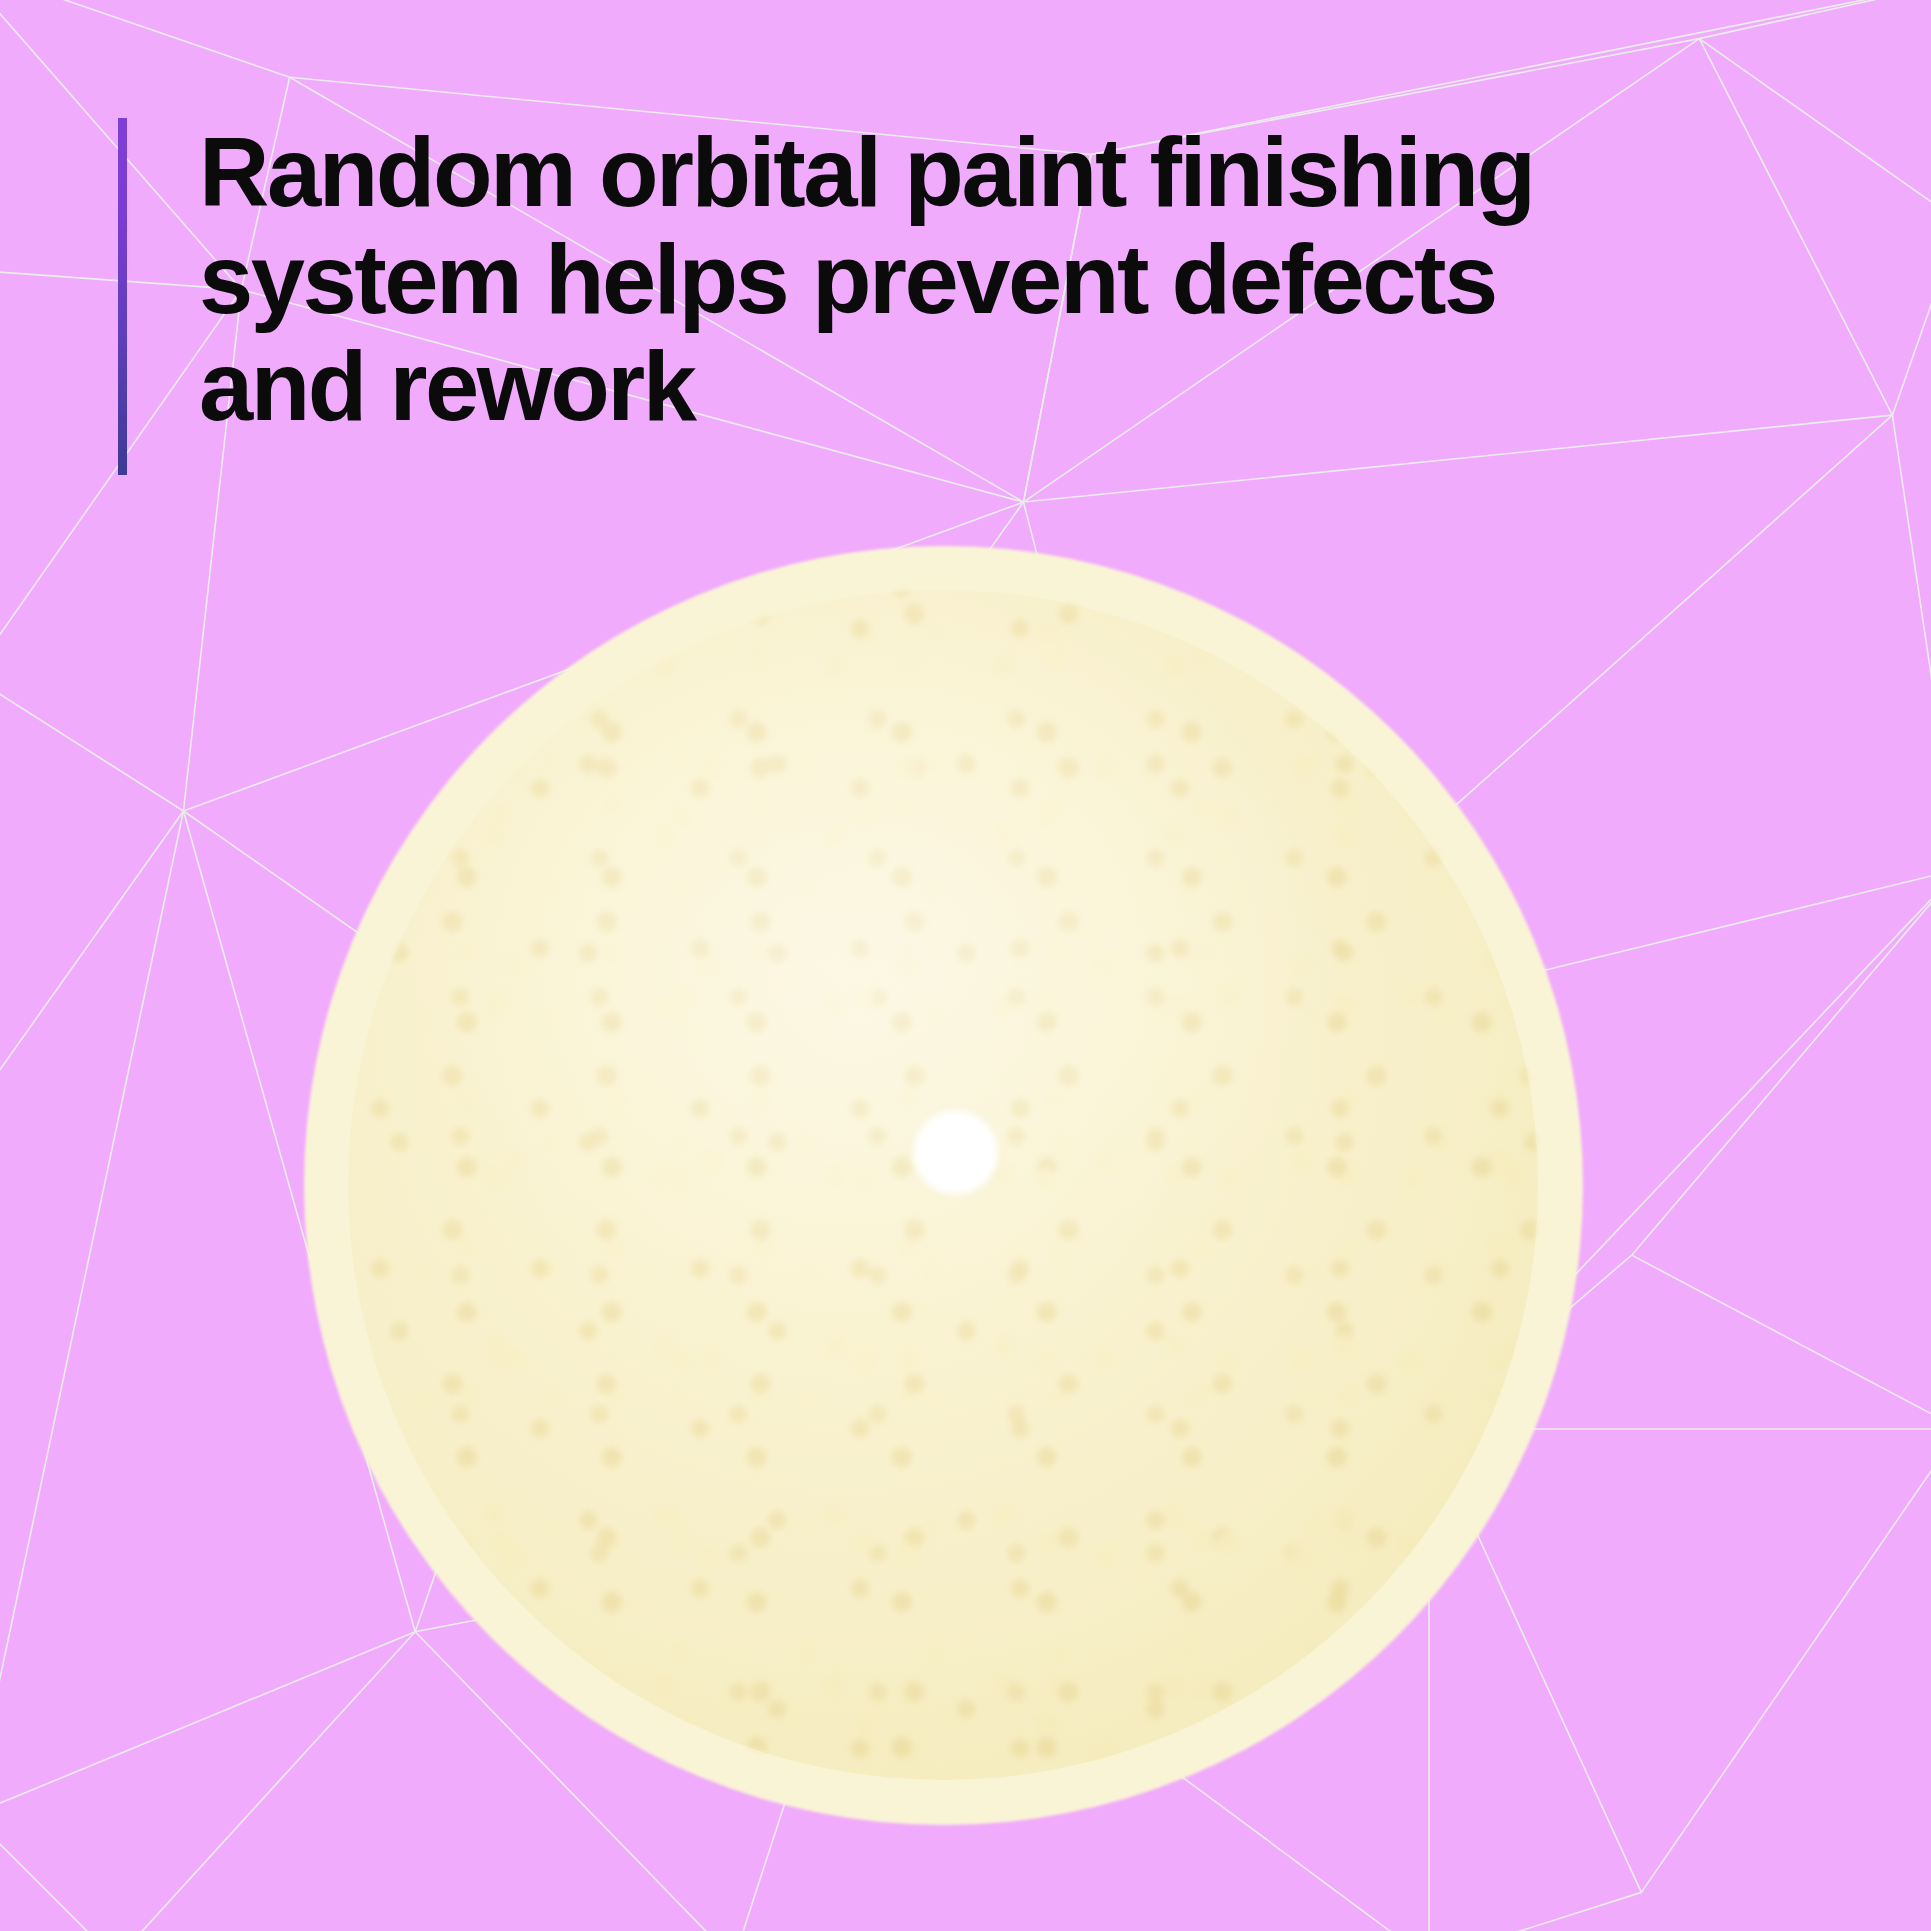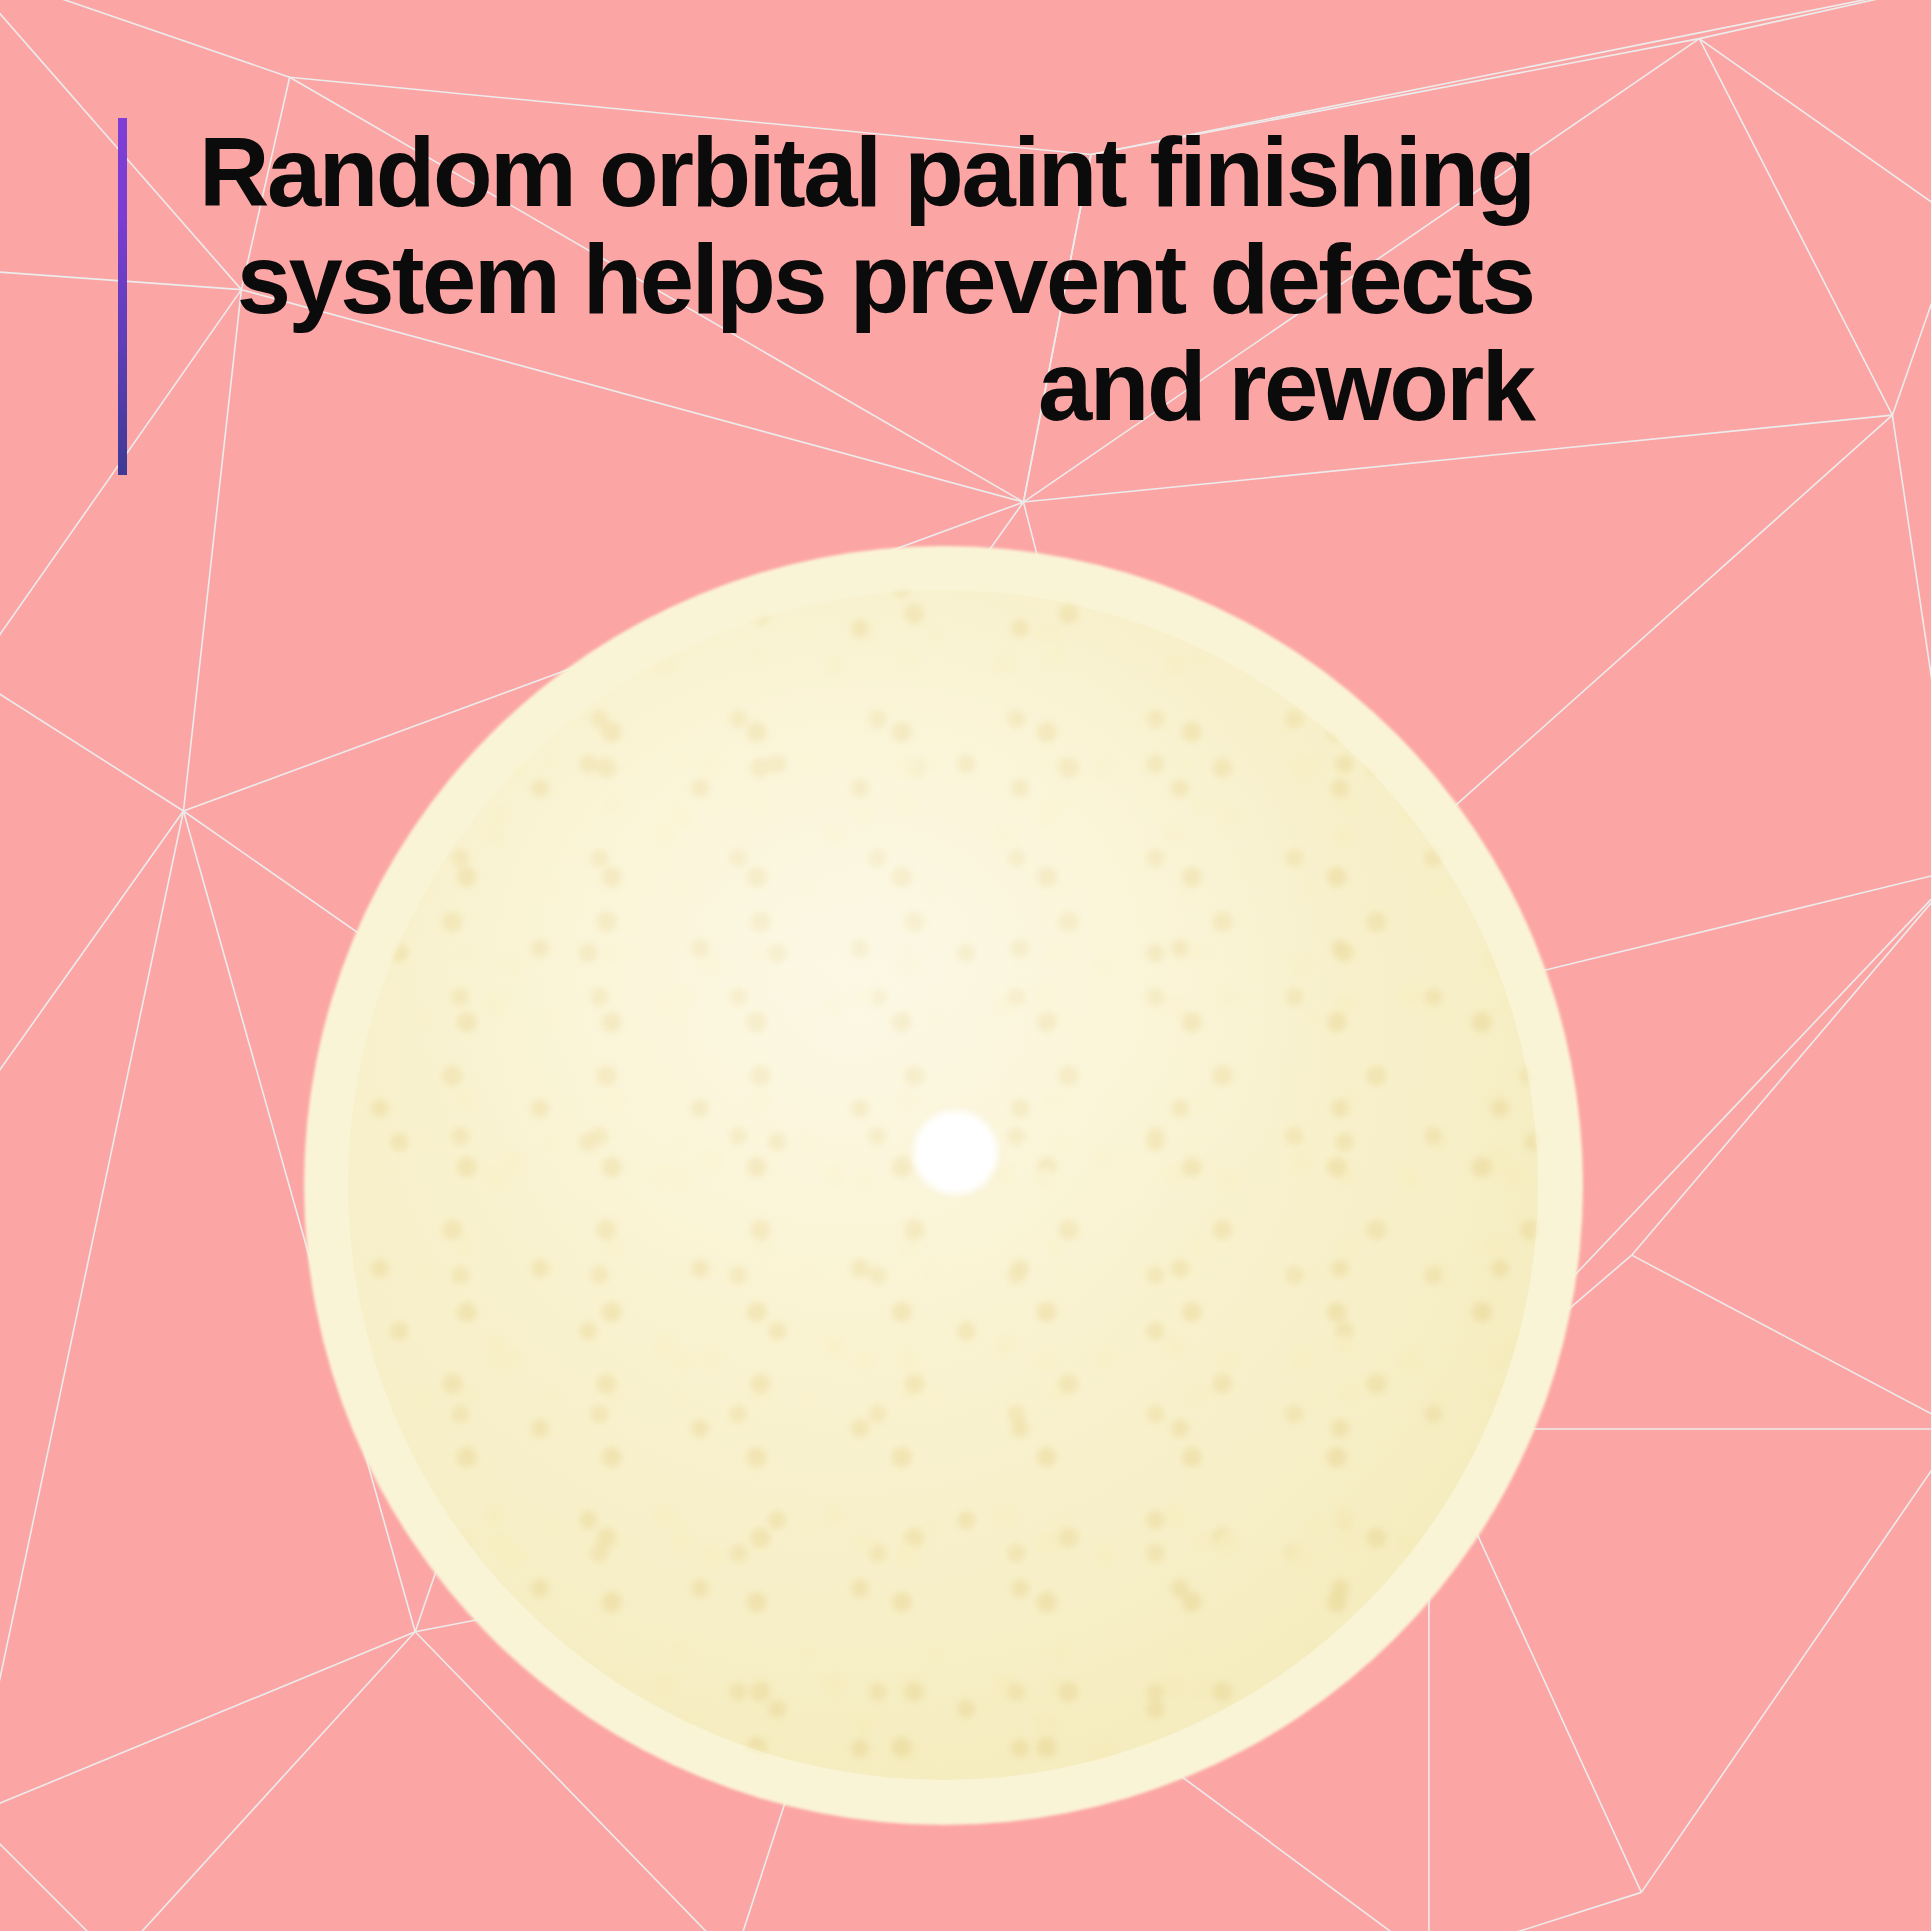--- a/index.html
+++ b/index.html
@@ -10,23 +10,22 @@
   }
   body {
     font-family: "Liberation Sans", sans-serif;
     -webkit-font-smoothing: antialiased;
   }
 
   #stage {
     position: relative;
     width: 1931px;
     height: 1931px;
-    background: #fca5a5;
+    background: #f0abfc;
     overflow: hidden;
-    text-align: right;
   }
 
   
   #poly-bg {
     position: absolute;
     inset: 0;
     width: 1931px;
     height: 1931px;
     pointer-events: none;
   }

